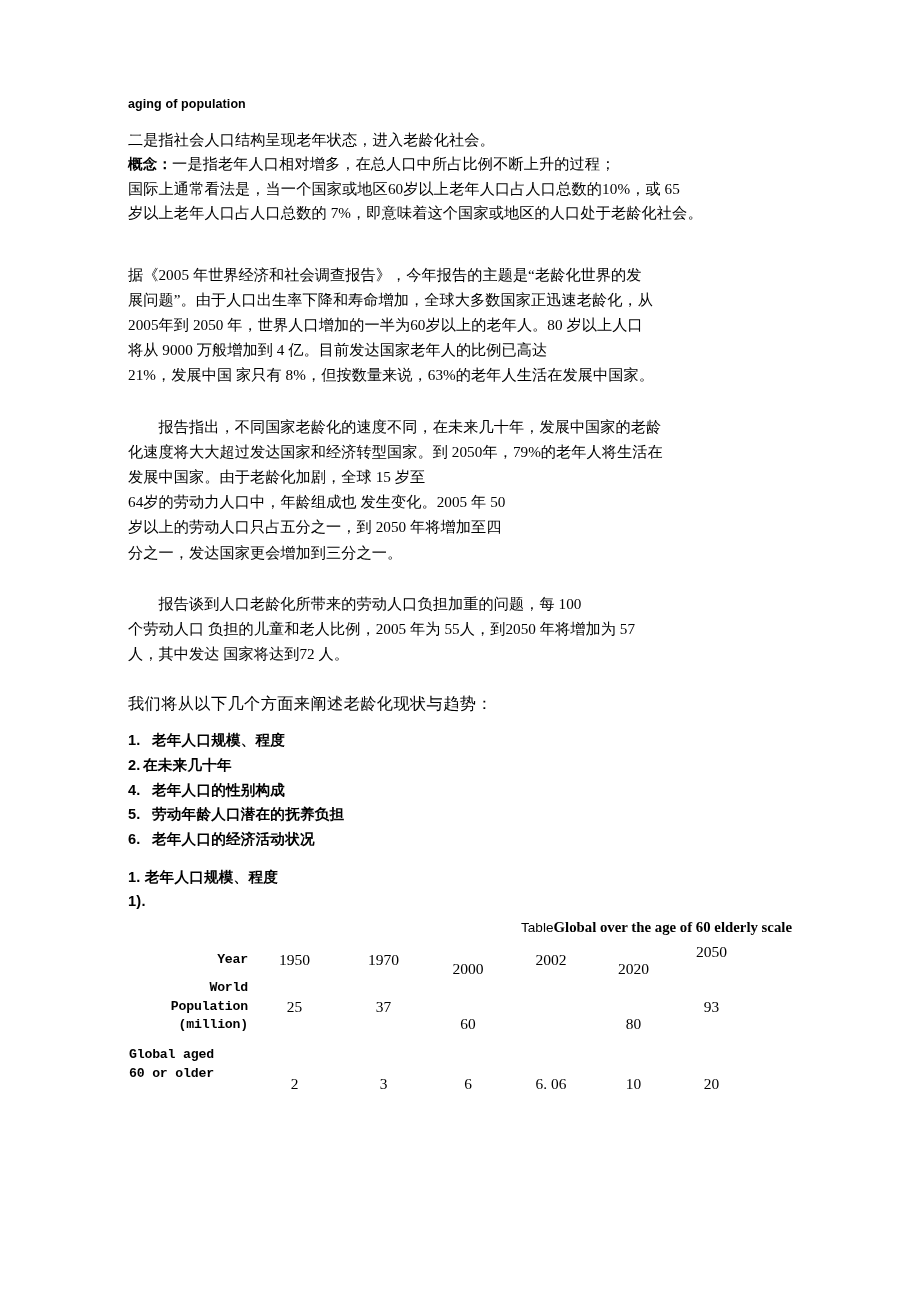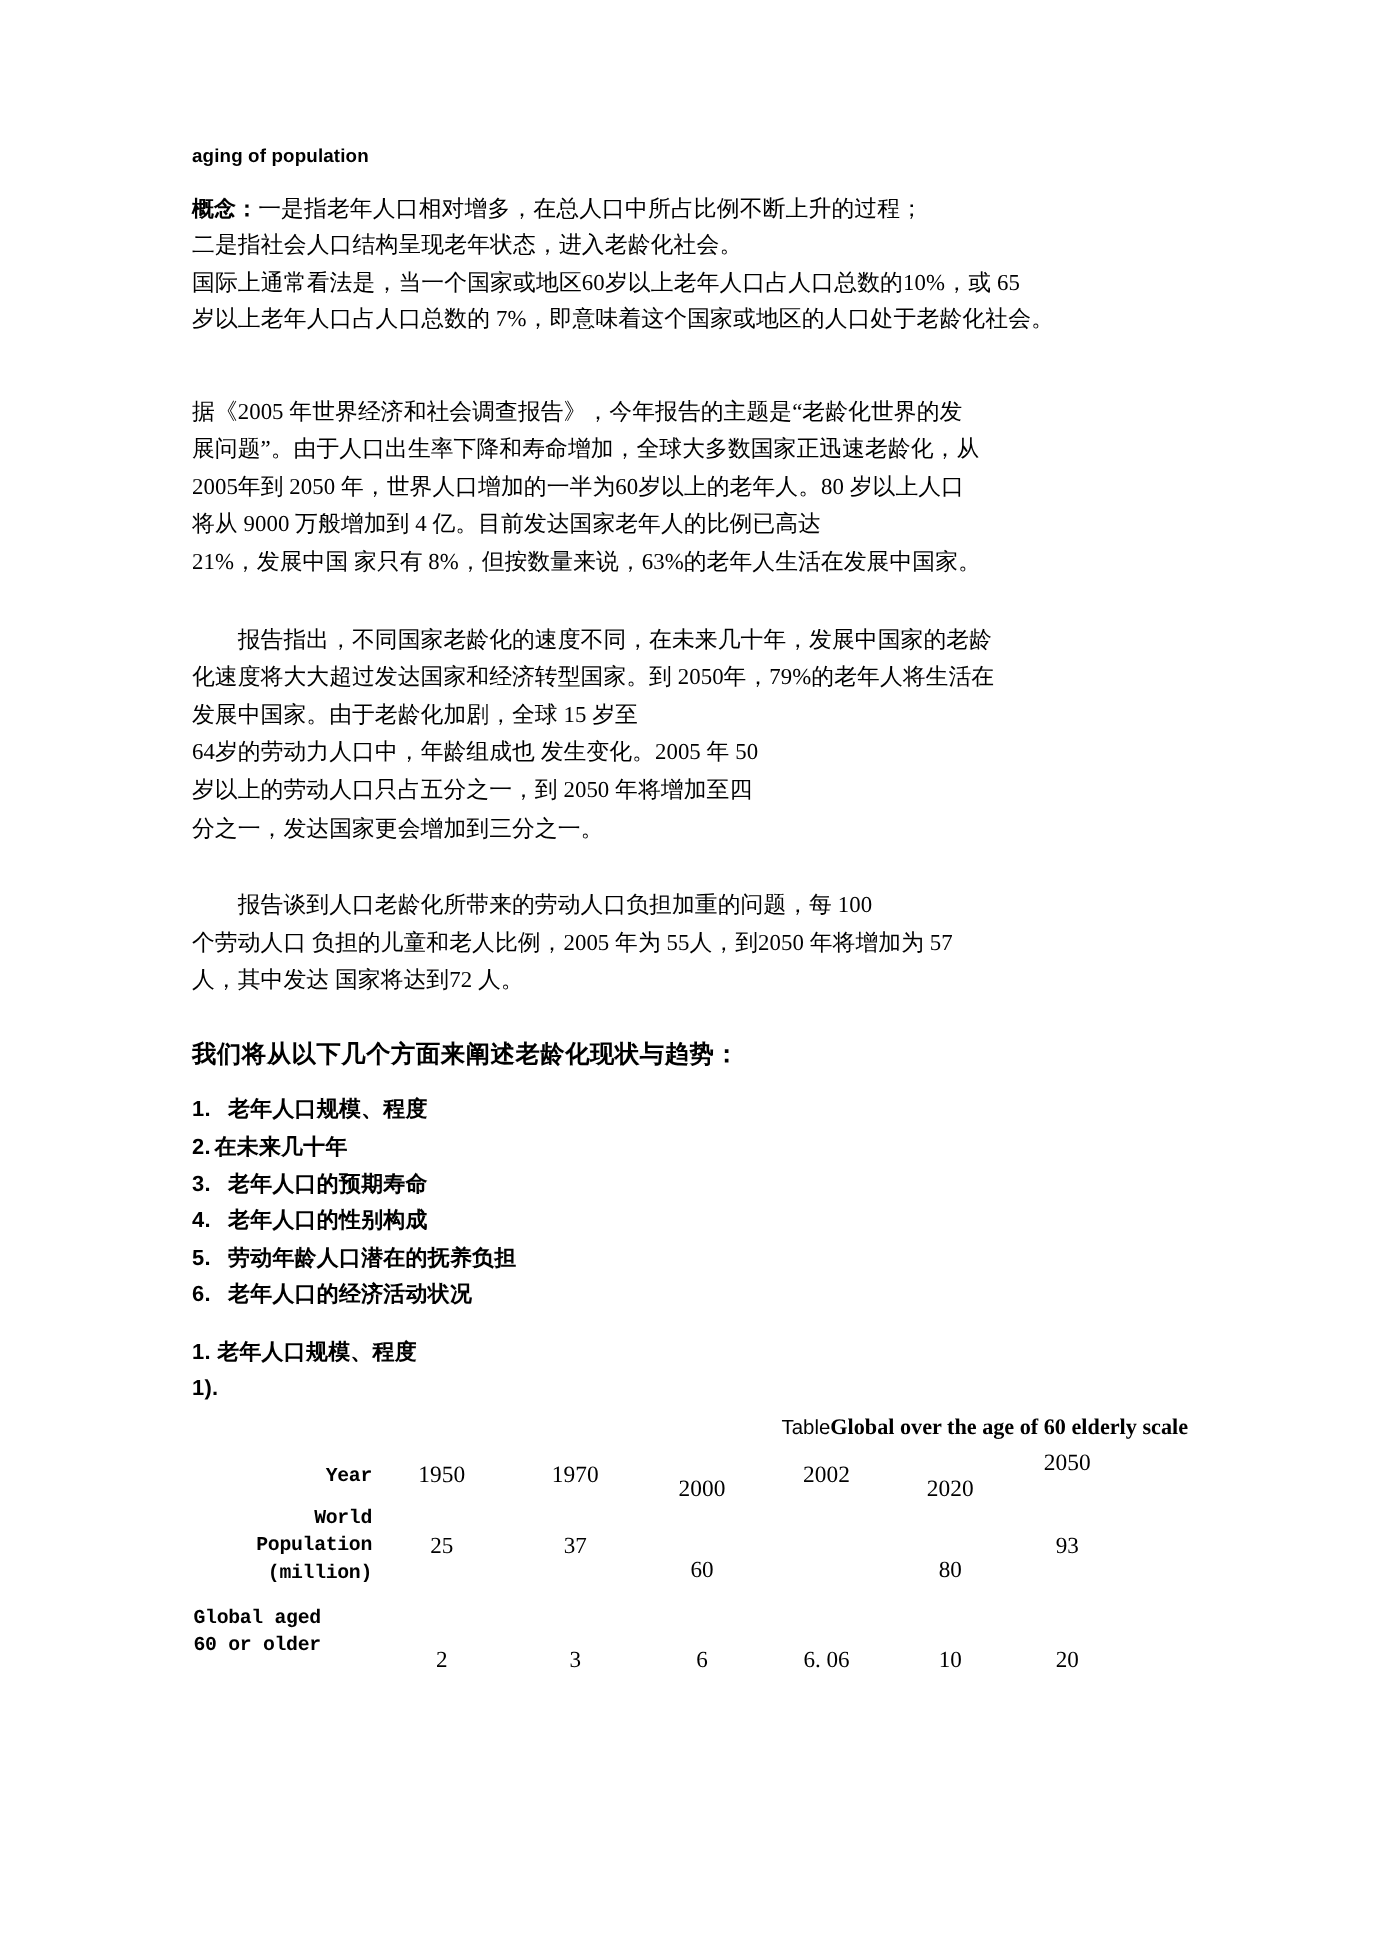--- a/index.html
+++ b/index.html
@@ -67,21 +67,21 @@
     line-height: 25.2px;
     letter-spacing: 0.05px;
   }
   .para .line { white-space: nowrap; display: block; }
   .gap-lg { height: 36px; }
   .gap-md { height: 26px; }
   .gap-sm { height: 14px; }
 
   .section-head {
     font-family: "Liberation Sans", "DejaVu Sans", sans-serif;
-    font-weight: bold;
+    font-weight: normal;
     font-size: 16.2px;
     line-height: 22px;
     margin: 0;
     letter-spacing: 0.4px;
   }
 
   
   .num-list {
     margin: 0;
     padding: 0;
@@ -187,22 +187,22 @@
 </style>
 </head>
 <body>
 
 <div class="page">
   <div class="doc">
 
     <div class="doc-title">aging of population</div>
 
     <div class="concept-block cn-serif">
+      <div class="line">二是指社会人口结构呈现老年状态，进入老龄化社会。</div>
       <div class="line"><span class="lbl-concept">概念：</span><span>一是指老年人口相对增多，在总人口中所占比例不断上升的过程；</span></div>
-      <div class="line">二是指社会人口结构呈现老年状态，进入老龄化社会。</div>
       <div class="line">国际上通常看法是，当一个国家或地区60岁以上老年人口占人口总数的10%，或 65</div>
       <div class="line">岁以上老年人口占人口总数的 7%，即意味着这个国家或地区的人口处于老龄化社会。</div>
     </div>
 
 
     <div class="gap-lg"></div>
 
     <div class="para">
       <span class="line">据《2005 年世界经济和社会调查报告》，今年报告的主题是“老龄化世界的发</span>
       <span class="line">展问题”。由于人口出生率下降和寿命增加，全球大多数国家正迅速老龄化，从</span>
@@ -232,21 +232,20 @@
 
     <div class="gap-md"></div>
 
     <div class="section-head">我们将从以下几个方面来阐述老龄化现状与趋势：</div>
 
     <div class="gap-sm"></div>
 
     <ul class="num-list">
       <li class="wide"><span class="num">1.</span><span>老年人口规模、程度</span></li>
       <li class="tight"><span class="num">2.</span><span>在未来几十年</span></li>
-      <li class="wide"><span class="num">3.</span><span>老年人口的预期寿命</span></li>
       <li class="wide"><span class="num">4.</span><span>老年人口的性别构成</span></li>
       <li class="wide"><span class="num">5.</span><span>劳动年龄人口潜在的抚养负担</span></li>
       <li class="wide"><span class="num">6.</span><span>老年人口的经济活动状况</span></li>
     </ul>
 
     <div class="gap-sm"></div>
 
     <div class="sub-head">1. 老年人口规模、程度</div>
     <div class="sub-num">1).</div>
 

